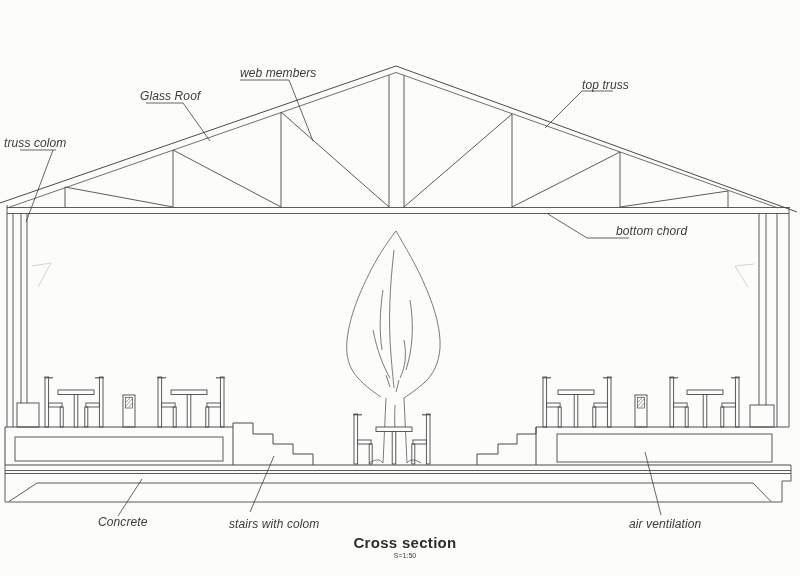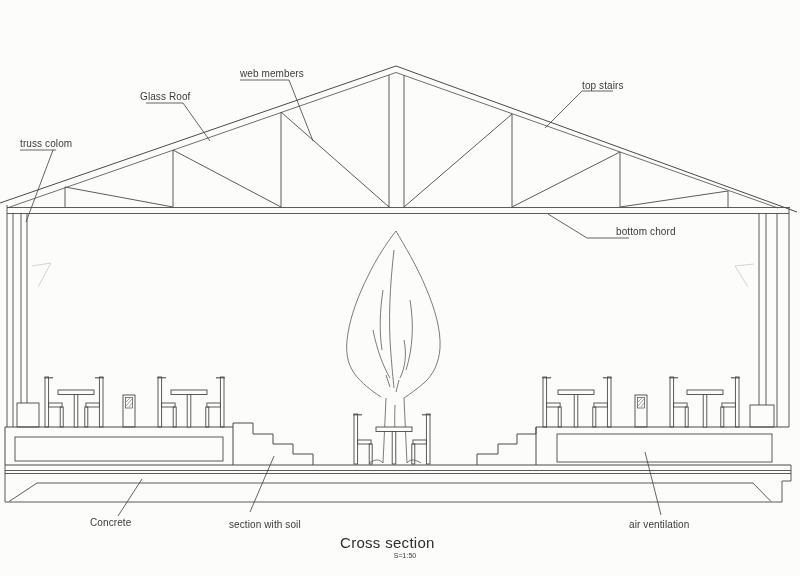--- a/index.html
+++ b/index.html
@@ -6,32 +6,35 @@
   body{background:#e8e8e6;font-family:"Liberation Sans",sans-serif;}
   .sheet{
     position:relative;
     width:800px;height:576px;
     background:#fcfcfb;
     overflow:hidden;
   }
   .sheet svg{position:absolute;left:0;top:0;}
   .anno{
     position:absolute;
-    font-size:10px;
+    font-size:12px;
     line-height:9px;
     color:#3a3a3a;
     white-space:nowrap;
     letter-spacing:0.1px;
+    font-style:italic;
   }
   .title{
     position:absolute;
     left:340px;top:534px;width:130px;
+    text-align:center;
     font-size:15px;
     color:#2d2d2d;
     letter-spacing:0.3px;
+    font-weight:bold;
   }
   .scale{
     position:absolute;
     left:340px;top:552px;width:130px;
     text-align:center;
     font-size:7px;
     color:#3a3a3a;
   }
 </style>
 </head>
@@ -207,33 +210,33 @@
       <line x1="587" y1="238" x2="548" y2="214"></line>
 
       <line x1="142" y1="479" x2="118" y2="516"></line>
 
       <line x1="274" y1="456" x2="250" y2="512"></line>
 
       <line x1="645" y1="452" x2="661" y2="515"></line>
     </g>
   </svg>
 
-  <div class="anno" style="left:20px;top:139px">truss colom</div>
+  <div class="anno" style="left:4px;top:139px">truss colom</div>
 
   <div class="anno" style="left:140px;top:92px">Glass Roof</div>
 
   <div class="anno" style="left:240px;top:69px">web members</div>
 
-  <div class="anno" style="left:582px;top:81px">top stairs</div>
+  <div class="anno" style="left:582px;top:81px">top truss</div>
 
   <div class="anno" style="left:616px;top:227px">bottom chord</div>
 
-  <div class="anno" style="left:90px;top:518px">Concrete</div>
-
-  <div class="anno" style="left:229px;top:520px">section with soil</div>
+  <div class="anno" style="left:98px;top:518px">Concrete</div>
+
+  <div class="anno" style="left:229px;top:520px">stairs with colom</div>
 
   <div class="anno" style="left:629px;top:520px">air ventilation</div>
 
   <div class="title">Cross section</div>
 
   <div class="scale">S=1:50</div>
 
 </div>
 
 </body></html>

